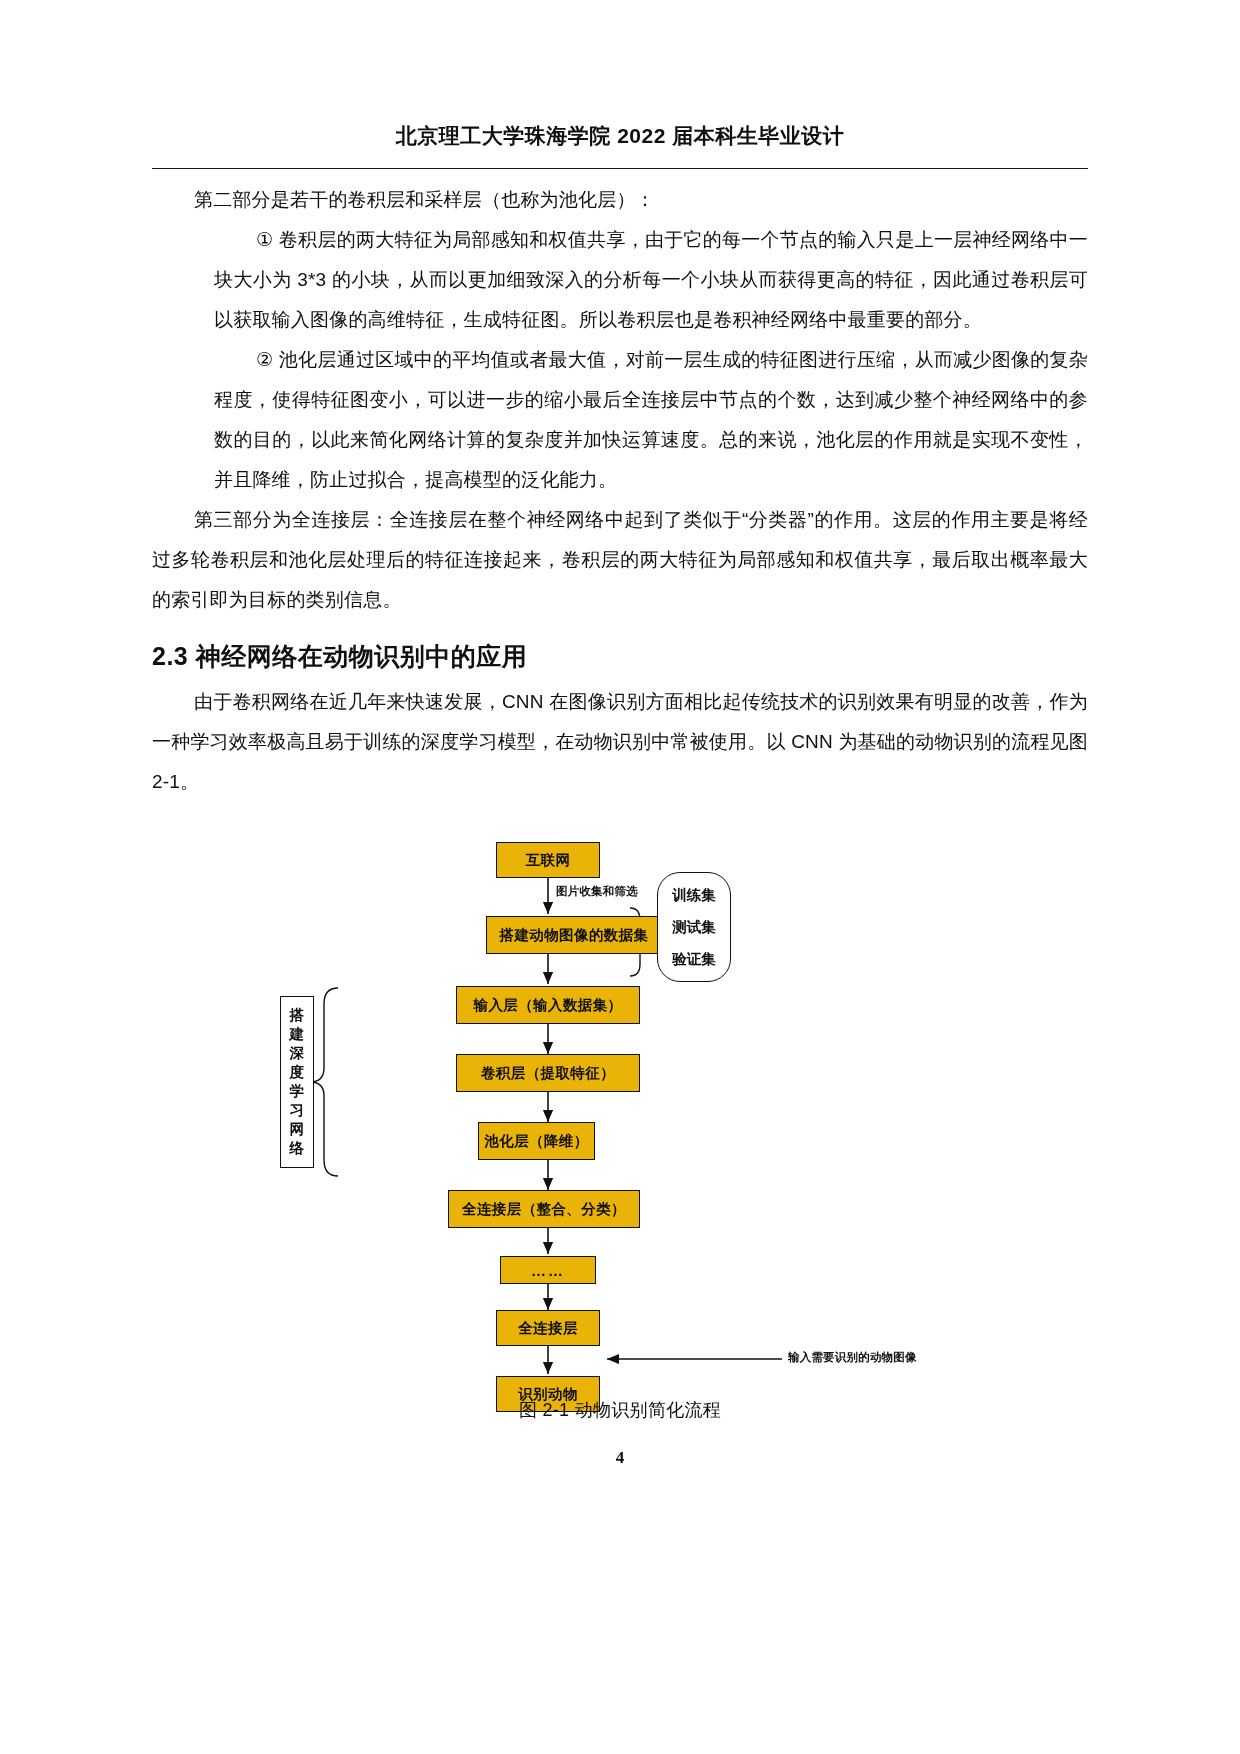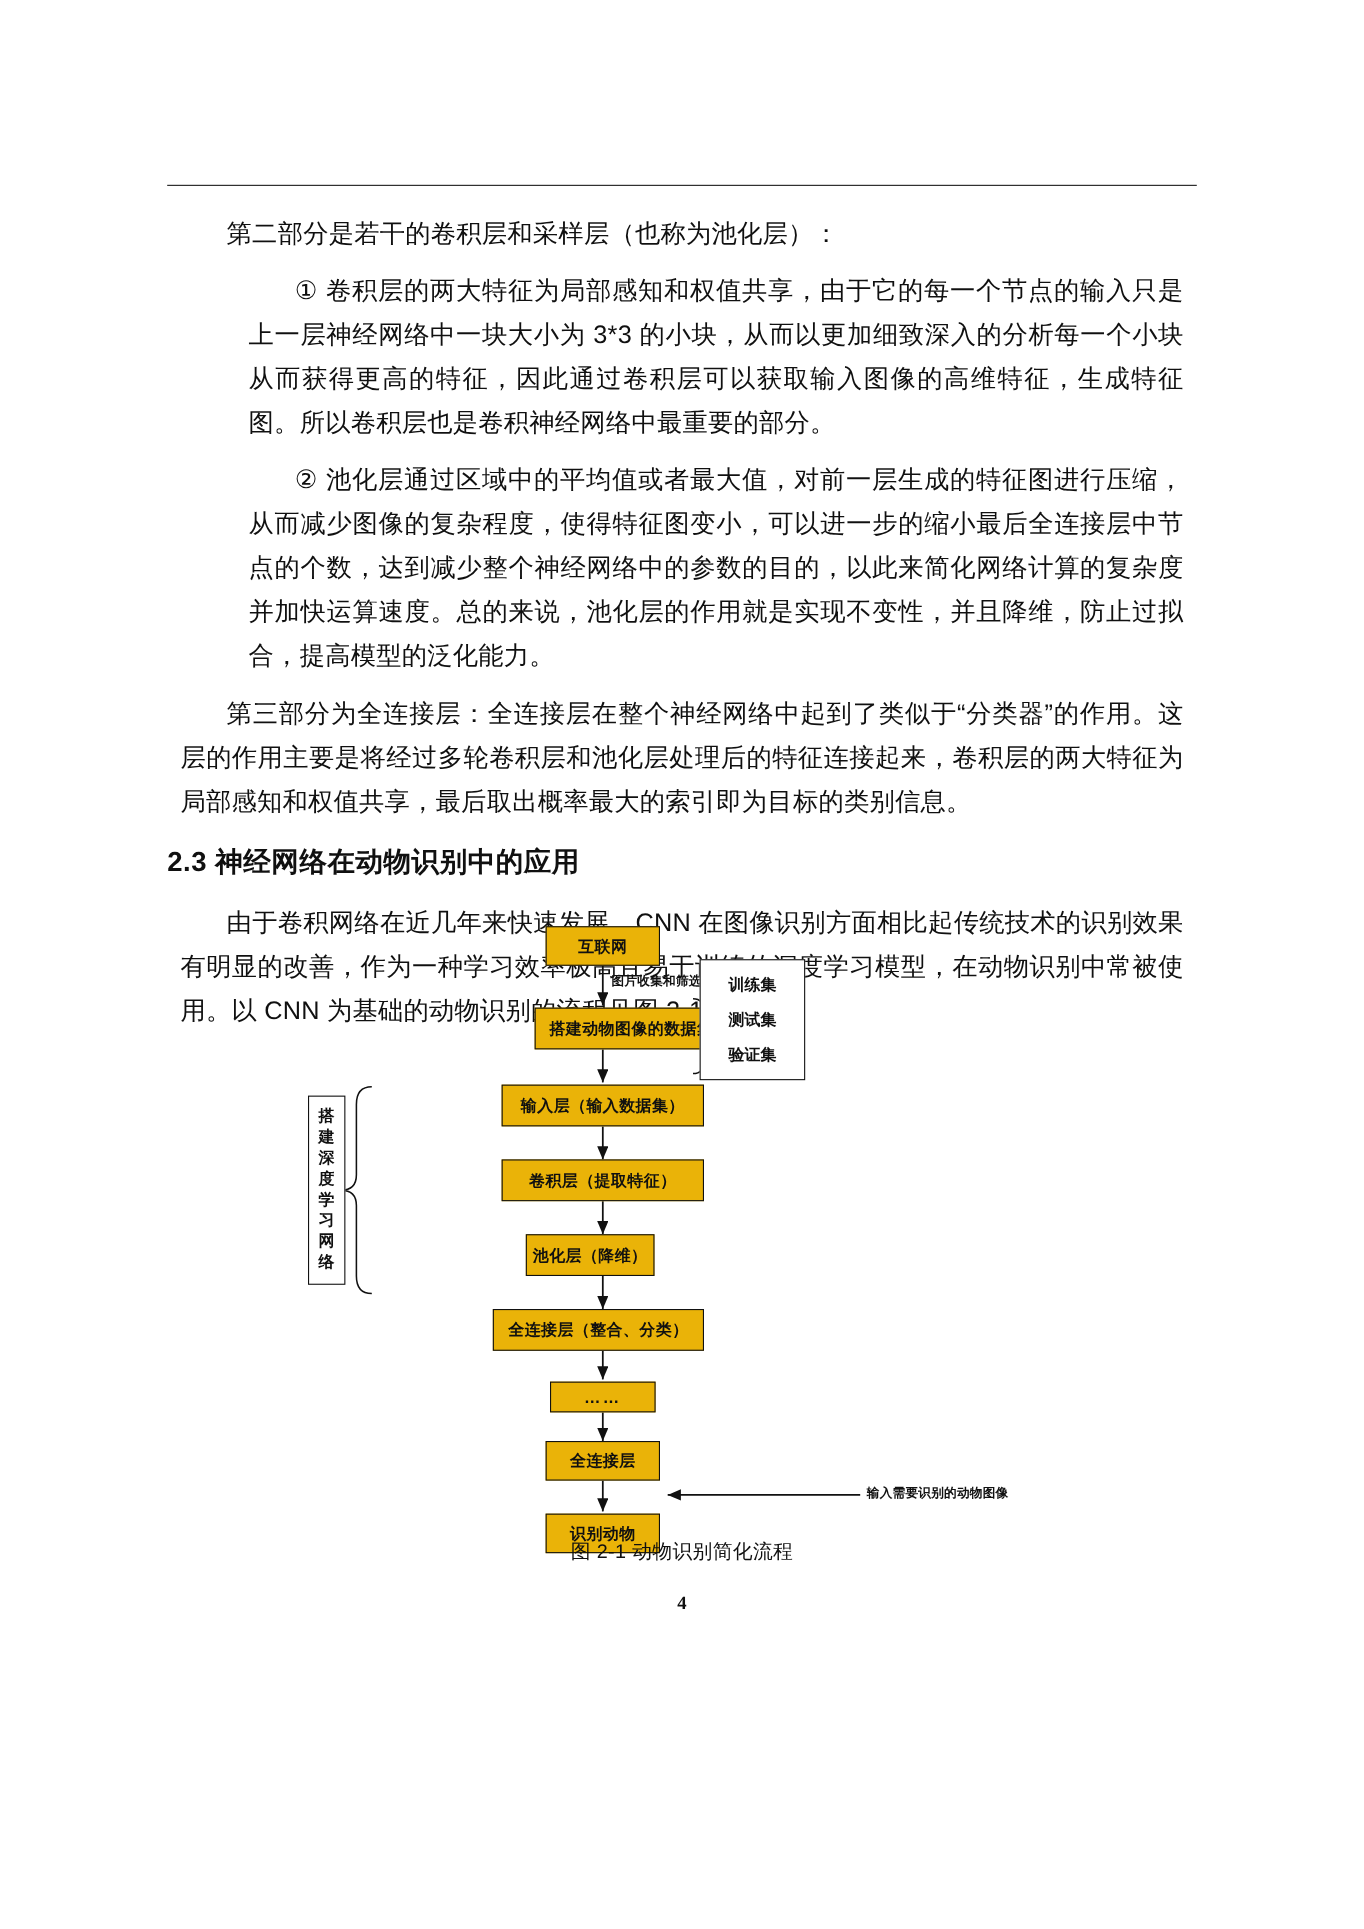--- a/index.html
+++ b/index.html
@@ -47,22 +47,22 @@
   }
 
   
   .content {
     position: absolute;
     left: 152px;
     top: 180px;
     width: 936px;
   }
   p.body {
-    margin: 12px;
-    font-size: 23px;
+    margin: 0;
+    font-size: 19px;
     line-height: 40px;
     text-align: justify;
     text-justify: inter-ideograph;
     letter-spacing: 0.2px;
   }
   p.indent1 { text-indent: 42px; }
   p.indent2 { padding-left: 62px; text-indent: 42px; }
 
   h2.section {
     margin: 14px 0 4px 0;
@@ -159,20 +159,21 @@
     font-size: 17px;
     font-weight: bold;
     font-family: "Liberation Serif", "DejaVu Serif", serif;
   }
 </style>
 </head>
 <body>
 
 <div class="page">
 
+  <div class="header">北京理工大学珠海学院 2022 届本科生毕业设计</div>
   <div class="header-rule"></div>
 
   <div class="content">
     <p class="body indent1">第二部分是若干的卷积层和采样层（也称为池化层）：</p>
     <p class="body indent2">① 卷积层的两大特征为局部感知和权值共享，由于它的每一个节点的输入只是上一层神经网络中一块大小为 3*3 的小块，从而以更加细致深入的分析每一个小块从而获得更高的特征，因此通过卷积层可以获取输入图像的高维特征，生成特征图。所以卷积层也是卷积神经网络中最重要的部分。</p>
     <p class="body indent2">② 池化层通过区域中的平均值或者最大值，对前一层生成的特征图进行压缩，从而减少图像的复杂程度，使得特征图变小，可以进一步的缩小最后全连接层中节点的个数，达到减少整个神经网络中的参数的目的，以此来简化网络计算的复杂度并加快运算速度。总的来说，池化层的作用就是实现不变性，并且降维，防止过拟合，提高模型的泛化能力。</p>
     <p class="body indent1">第三部分为全连接层：全连接层在整个神经网络中起到了类似于“分类器”的作用。这层的作用主要是将经过多轮卷积层和池化层处理后的特征连接起来，卷积层的两大特征为局部感知和权值共享，最后取出概率最大的索引即为目标的类别信息。</p>
     <h2 class="section">2.3 神经网络在动物识别中的应用</h2>
     <p class="body indent1">由于卷积网络在近几年来快速发展，CNN 在图像识别方面相比起传统技术的识别效果有明显的改善，作为一种学习效率极高且易于训练的深度学习模型，在动物识别中常被使用。以 CNN 为基础的动物识别的流程见图 2-1。</p>
   </div>
@@ -216,21 +217,21 @@
       <div class="node" style="left:344px; top:4px; width:104px; height:36px;">
         <span>互联网</span>
       </div>
 
       <div class="edge-label" style="left:404px; top:46px;">图片收集和筛选</div>
 
       <div class="node" style="left:298px; top:78px; width:176px; height:38px;margin-left:36px;">
         <span>搭建动物图像的数据集</span>
       </div>
 
-      <div class="splitbox" style="left:484px; top:34px; width:96px; height:110px;">
+      <div class="splitbox" style="left:505px; top:34px; width:74px; height:110px;border-radius:23px;">
         <span>训练集</span>
         <span>测试集</span>
         <span>验证集</span>
       </div>
 
       <div class="node" style="left:304px; top:148px; width:184px; height:38px;">
         <span>输入层（输入数据集）</span>
       </div>
 
       <div class="node" style="left:304px; top:216px; width:184px; height:38px;">

